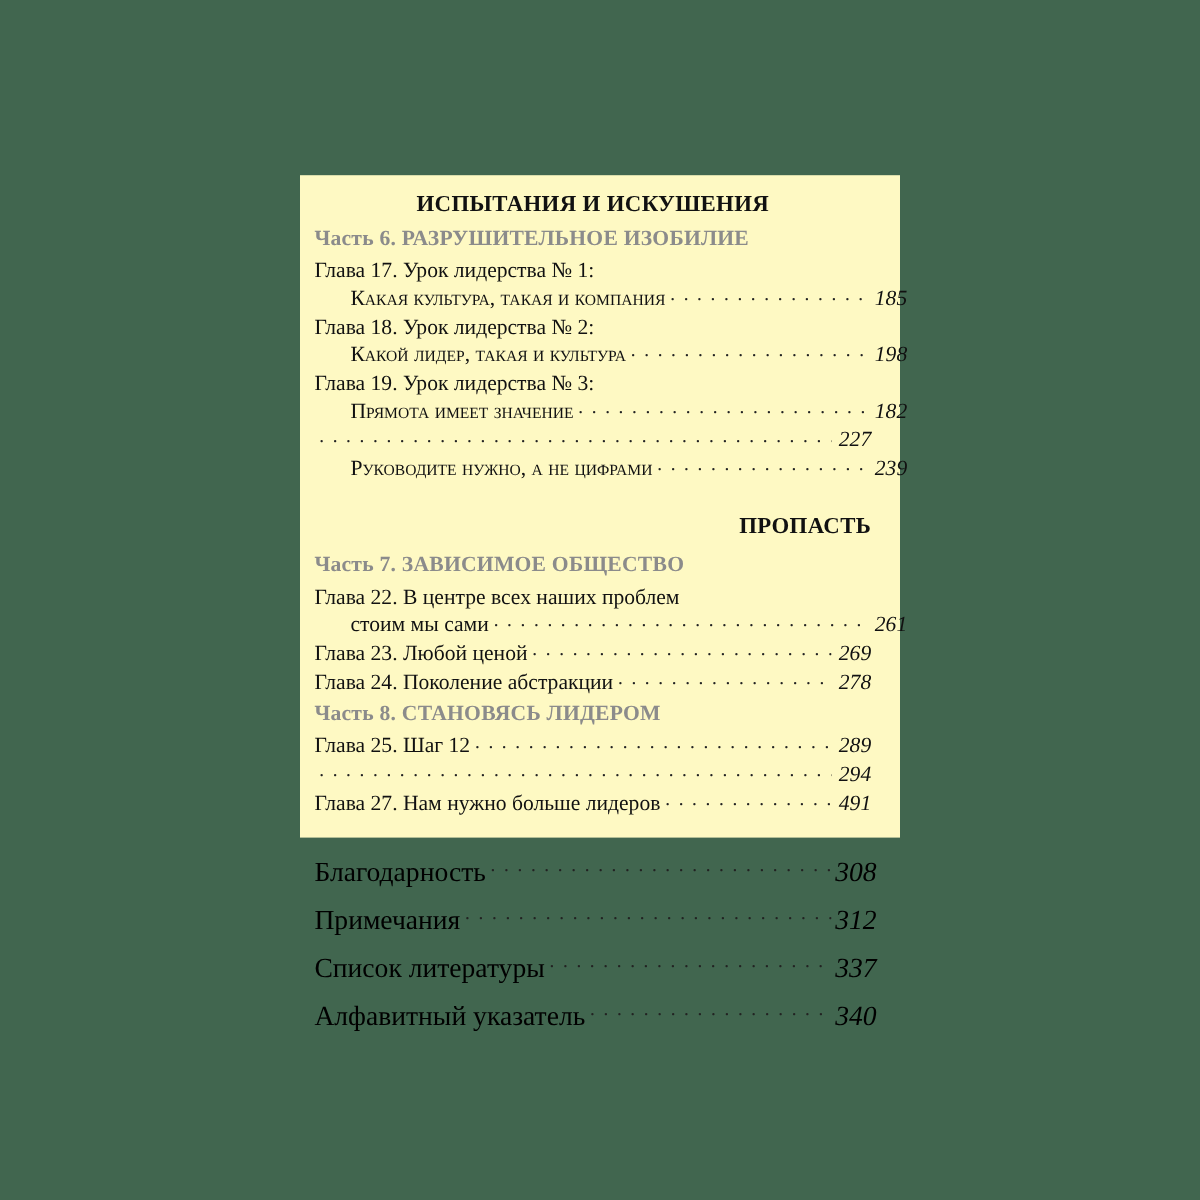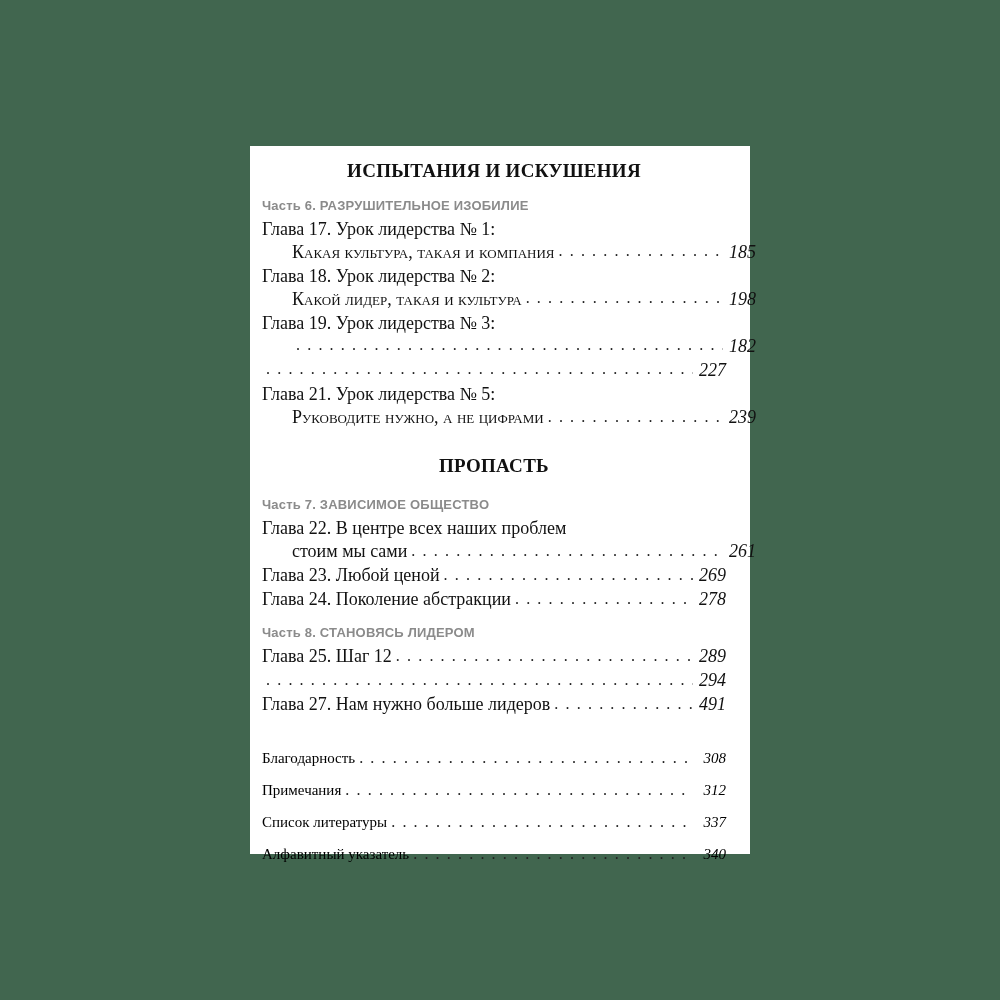--- a/index.html
+++ b/index.html
@@ -11,67 +11,68 @@
     height: 1000px;
     background: #41664f;
     font-family: "Liberation Serif", serif;
     overflow: hidden;
   }
   .page {
     position: absolute;
     left: 250px;
     top: 146px;
     width: 500px;
-    height: 708px;
-    background: #ffffff;
+    height: 552px;
+    background: #fef9c3;
   }
   .page-inner {
     padding: 14px 24px 0 12px;
   }
 
   
   .section-title {
     text-align: center;
     font-weight: bold;
     font-size: 19px;
     letter-spacing: 0.3px;
     color: #111;
     margin: 0;
     padding: 0 0 2px 0;
   }
   .section-title.second {
     padding-top: 26px;
     padding-bottom: 6px;
+    text-align: right;
   }
 
   
   .part-title {
-    font-family: Liberation Sans, sans-serif;
+    font-family: Liberation Serif, serif;
     font-weight: bold;
-    font-size: 13px;
+    font-size: 18px;
     color: #8b8b8b;
-    margin: 14px 0 4px 0;
+    margin: 4px 0 4px 0;
     letter-spacing: 0.2px;
   }
 
   
   .entry {
     font-size: 18px;
     color: #111;
     line-height: 1.28;
     margin: 0;
     padding: 1px 0 0 0;
   }
   .entry .chap {
     white-space: nowrap;
   }
   
   .row {
     display: flex;
-    align-items: center;
+    align-items: flex-start;
     width: 100%;
   }
   .row.indent {
     padding-left: 30px;
   }
   .row .txt {
     white-space: nowrap;
     font-size: 18px;
   }
   .row .leader {
@@ -94,21 +95,21 @@
   .smallcaps {
     font-variant: small-caps;
   }
   .back-matter {
     margin-top: 26px;
   }
   .back-matter .row {
     padding: 7px 0 7px 0;
   }
   .back-matter .txt, .back-matter .pg {
-    font-size: 15px;
+    font-size: 23px;
   }
   .sub {
     font-size: 16.5px;
     font-family: Liberation Serif, serif;
   }
 </style>
 </head>
 <body>
 
 <div class="page">
@@ -138,36 +139,34 @@
         <span class="leader">. . . . . . . . . . . . . . . . . . . . . . . . . . . . . . . . . . . . . . . . . . . . . . . . . . . . . . . . . . . . . . . . .</span>
         <span class="pg">198</span>
       </div>
     </div>
 
     <div class="entry">
       <div class="row">
         <span class="txt chap">Глава 19. Урок лидерства № 3:</span>
       </div>
       <div class="row indent">
+        <span class="txt smallcaps sub">Прямота имеет значение</span>
         <span class="leader">. . . . . . . . . . . . . . . . . . . . . . . . . . . . . . . . . . . . . . . . . . . . . . . . . . . . . . . . . . . . . . . . .</span>
         <span class="pg">182</span>
       </div>
     </div>
 
     <div class="entry">
       <div class="row">
         <span class="leader">. . . . . . . . . . . . . . . . . . . . . . . . . . . . . . . . . . . . . . . . . . . . . . . . . . . . . . . . . . . . . . . . .</span>
         <span class="pg">227</span>
       </div>
     </div>
 
     <div class="entry">
-      <div class="row">
-        <span class="txt chap">Глава 21. Урок лидерства № 5:</span>
-      </div>
       <div class="row indent">
         <span class="txt smallcaps sub">Руководите нужно, а не цифрами</span>
         <span class="leader">. . . . . . . . . . . . . . . . . . . . . . . . . . . . . . . . . . . . . . . . . . . . . . . . . . . . . . . . . . . . . . . . .</span>
         <span class="pg">239</span>
       </div>
     </div>
 
     <div class="section-title second">ПРОПАСТЬ</div>
 
     <div class="part-title">Часть 7. ЗАВИСИМОЕ ОБЩЕСТВО</div>

